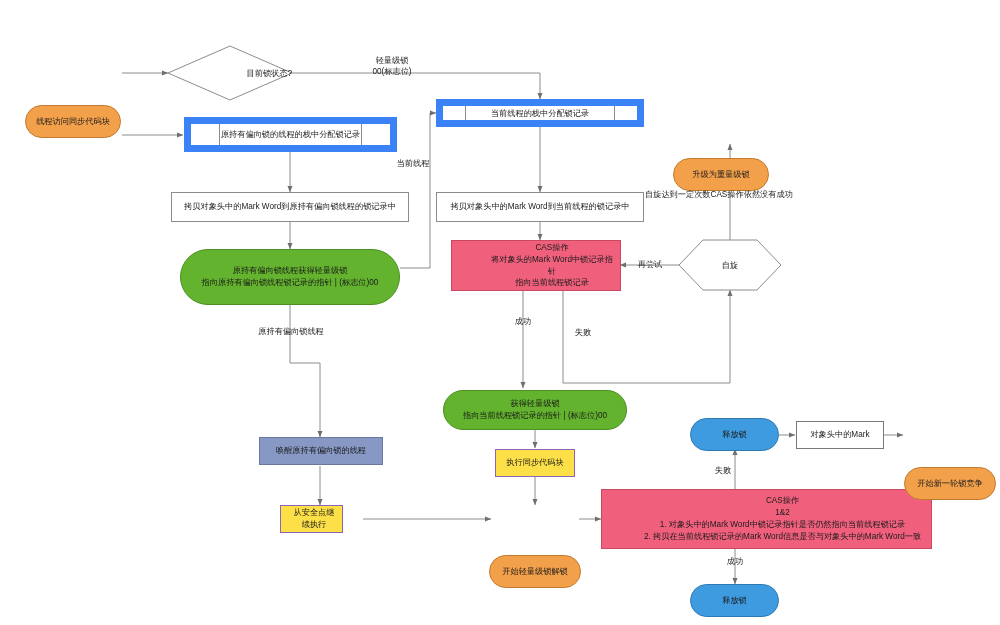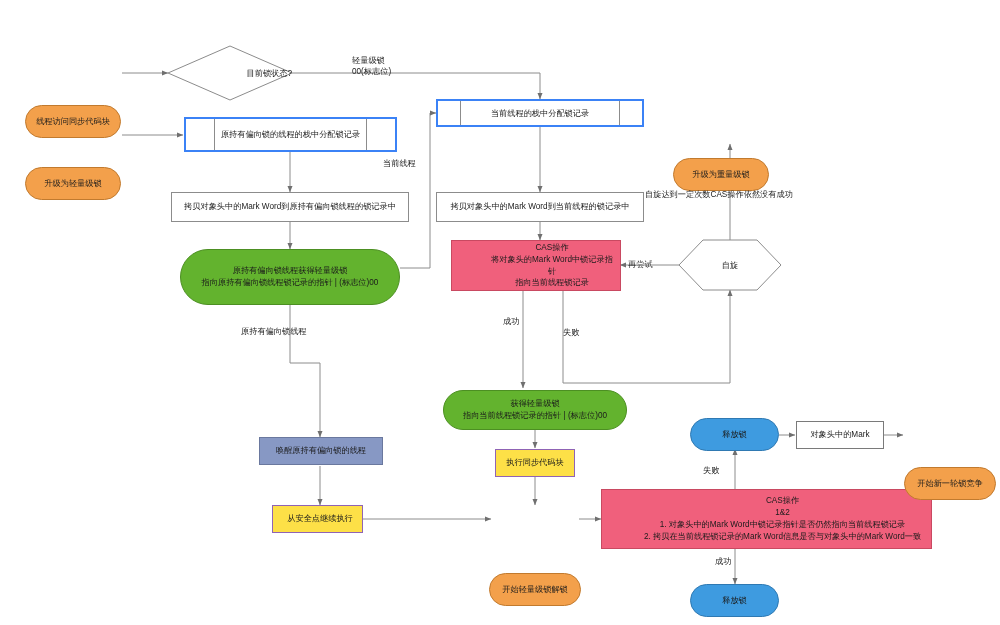--- a/index.html
+++ b/index.html
@@ -51,21 +51,21 @@
   .fill-green{background:#63B32E;border-color:#4C8F22;color:#1b1b1b;}
   .fill-pink{background:#F0607C;border-color:#C94961;padding-left:36px;}
   .fill-blue{background:#3E9BE0;border-color:#2F79B2;}
   .fill-purple{background:#fde047;border-color:#8F63B5;}
   .fill-slate{background:#8798C4;border-color:#6A789E;}
 
   
   .seg{
     position:absolute;
     box-sizing:border-box;
-    border:2px solid #3b82f6;
+    border:7px solid #3b82f6;
     background:#ffffff;
     display:flex;
     align-items:stretch;
   }
   .seg .cell{
     box-sizing:border-box;
     display:flex;
     align-items:center;
     justify-content:center;
     font-size:8.2px;
@@ -101,21 +101,21 @@
     text-align:right;font-size:8.2px;color:#1b1b1b;
   }
 
   
   .elabel{
     position:absolute;
     font-size:8.2px;
     color:#1b1b1b;
     white-space:pre-line;
     line-height:1.35;
-    text-align:left;
+    text-align:center;
   }
 
   .multiline{font-size:8.2px;}
 </style>
 </head>
 <body>
 
 <div id="canvas">
 
   <svg id="edges" viewBox="0 0 1000 625" xmlns="http://www.w3.org/2000/svg">
@@ -181,23 +181,20 @@
   </svg>
 
   <div class="node stadium fill-orange" style="left:25px;top:57px;width:96px;height:33px;">
     <span class="lbl">线程访问同步代码块</span>
   </div>
 
   <div class="diamond" style="left:168px;top:46px;width:124px;height:54px;">
     <span class="dlabel">目前锁状态?</span>
   </div>
 
-  <div class="node stadium fill-orange" style="left:25px;top:119px;width:96px;height:33px;">
-    <span class="lbl">升级为轻量级锁</span>
-  </div>
 
   <div class="seg" style="left:184px;top:117px;width:213px;height:35px;">
     <div class="cell side"></div>
     <div class="cell mid">原持有偏向锁的线程的栈中分配锁记录</div>
     <div class="cell side"></div>
   </div>
 
   <div class="seg" style="left:436px;top:99px;width:208px;height:28px;">
     <div class="cell side" style="flex:0 0 22px;"></div>
     <div class="cell mid">当前线程的栈中分配锁记录</div>
@@ -237,25 +234,25 @@
   </div>
 
   <div class="node rect fill-purple" style="left:495px;top:449px;width:80px;height:28px;">
     <span class="lbl">执行同步代码块</span>
   </div>
 
   <div class="node rect fill-slate" style="left:259px;top:437px;width:124px;height:28px;">
     <span class="lbl">唤醒原持有偏向锁的线程</span>
   </div>
 
-  <div class="node rect fill-purple" style="left:272px;top:505px;width:91px;height:28px;padding-left:9px;">
+  <div class="node rect fill-purple" style="left:280px;top:505px;width:63px;height:28px;padding-left:9px;">
     <span class="lbl">从安全点继续执行</span>
   </div>
 
-  <div class="node stadium fill-orange" style="left:489px;top:525px;width:92px;height:33px;">
+  <div class="node stadium fill-orange" style="left:489px;top:507px;width:92px;height:33px;">
     <span class="lbl">开始轻量级锁解锁</span>
   </div>
 
   <div class="node rect fill-pink" style="left:601px;top:489px;width:331px;height:60px;">
     <span class="lbl multiline">CAS操作
 1&amp;2
 1. 对象头中的Mark Word中锁记录指针是否仍然指向当前线程锁记录
 2. 拷贝在当前线程锁记录的Mark Word信息是否与对象头中的Mark Word一致</span>
   </div>
 

